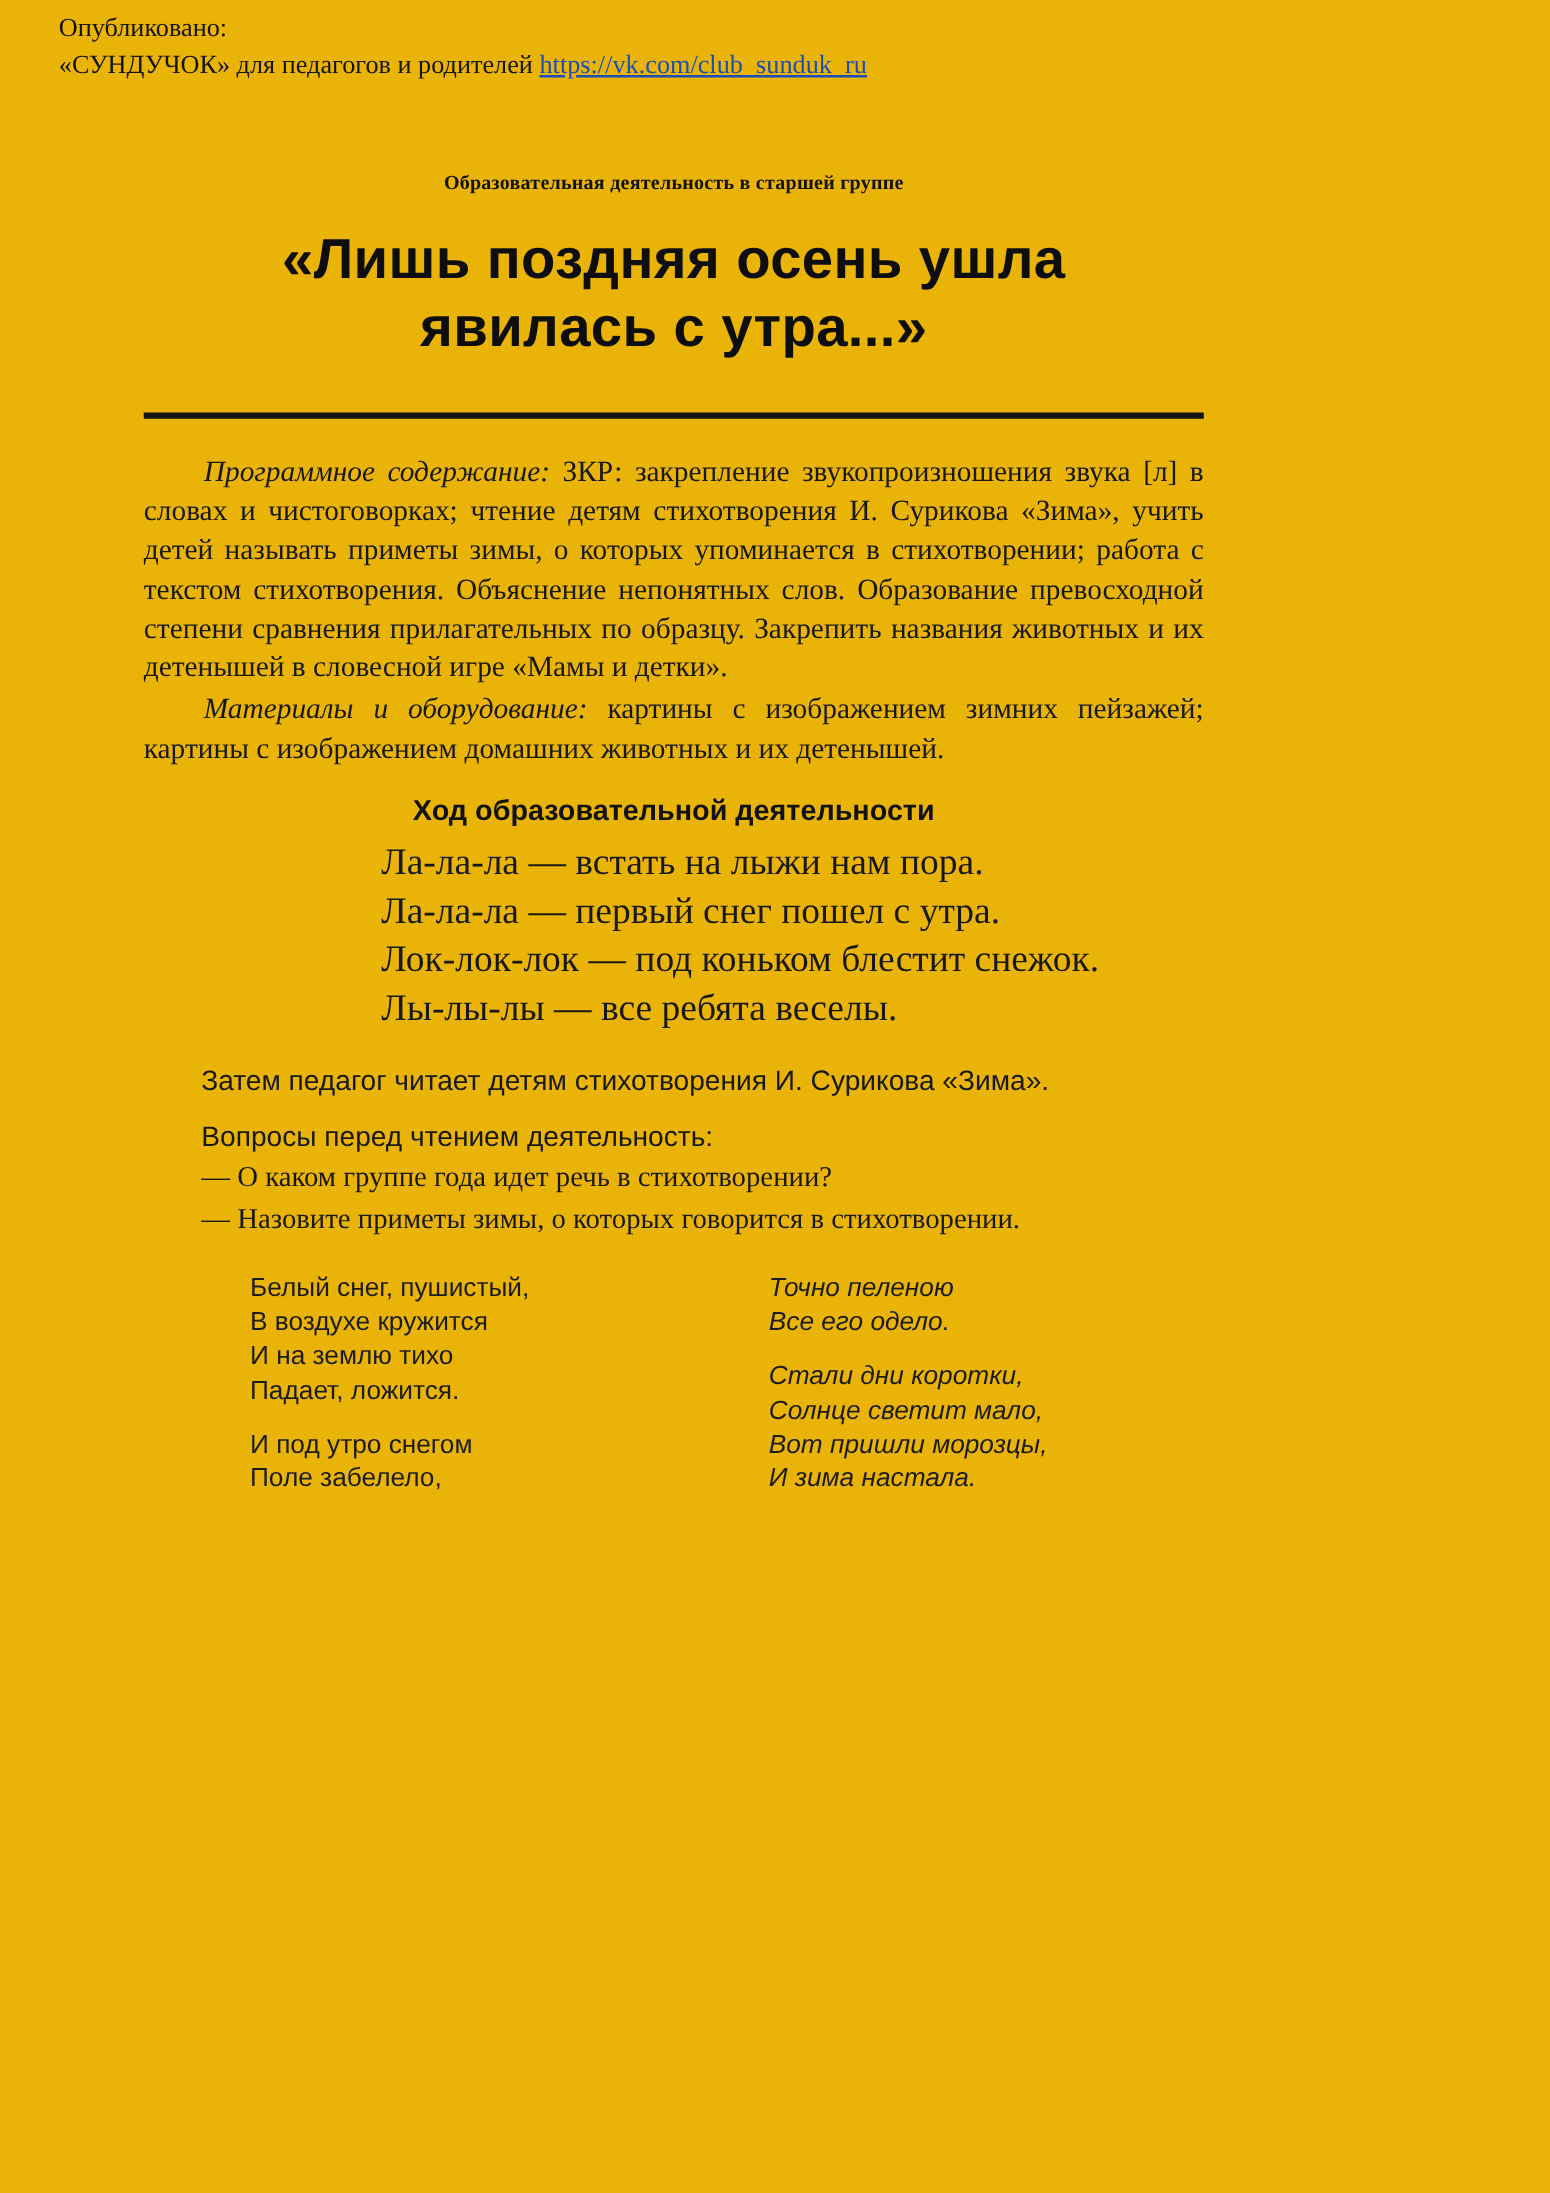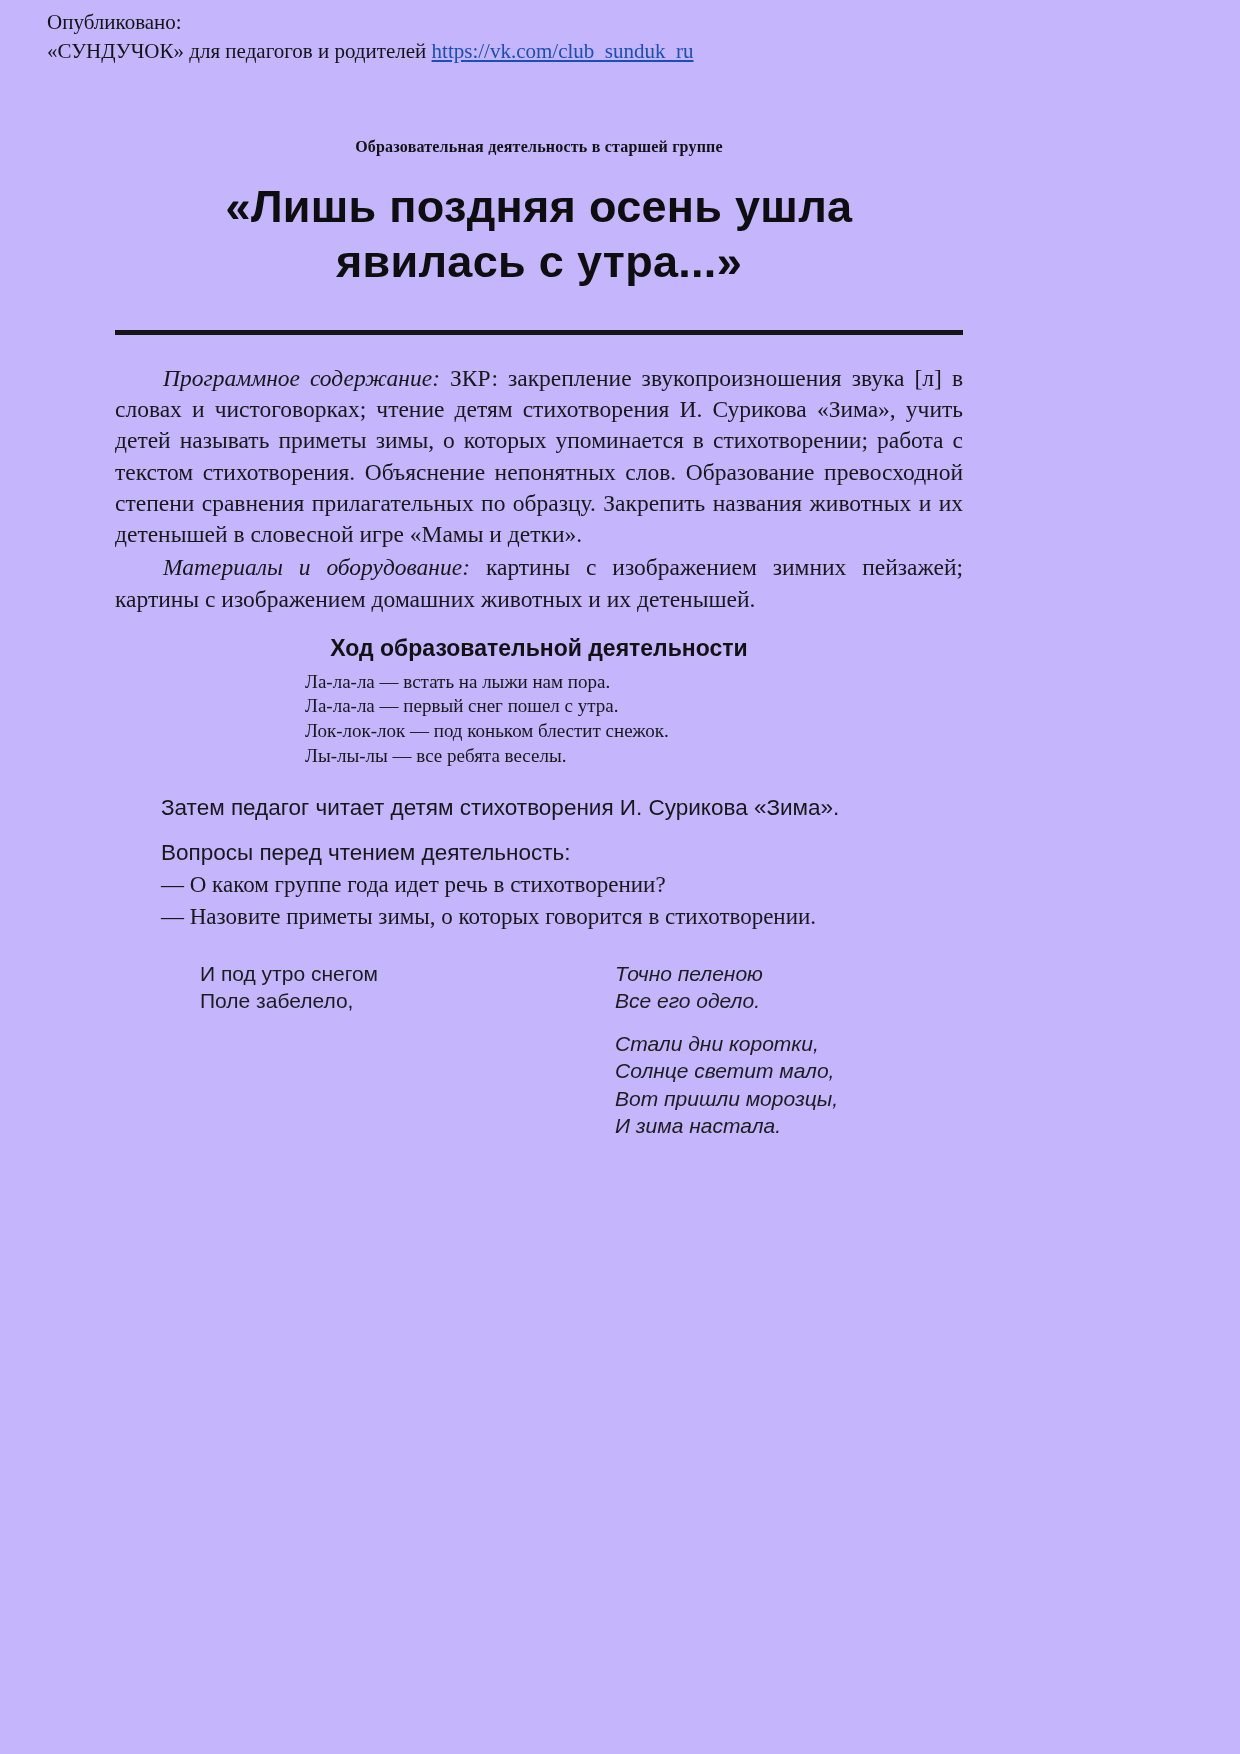--- a/index.html
+++ b/index.html
@@ -2,21 +2,21 @@
 <html><head>
 <meta charset="utf-8">
 <style>
   * { margin:0; padding:0; box-sizing:border-box; }
   html,body { background:#ffffff; }
   body { font-family:"Liberation Serif", serif; }
   .page {
     position:relative;
     width:1240px; height:1754px;
     margin:0 auto;
-    background:#c4b5fd;
+    background:#eab308;
     color:#1b1b1b;
     overflow:hidden;
   }
   .pub-header {
     position:absolute; top:8px; left:47px;
     font-size:21px; line-height:1.4; color:#141414;
     font-family:"Liberation Serif", serif;
   }
   .pub-link { color:#1a4fb8; text-decoration:underline; cursor:pointer; }
   .content {
@@ -50,21 +50,21 @@
     font-weight:bold; font-size:23px; color:#121212;
     margin-top:20px;
   }
   .intro {
     font-family:"Liberation Sans", sans-serif;
     font-size:22.5px; line-height:1.38; text-align:justify;
     text-indent:46px; margin-top:12px; color:#181818;
   }
   .chants {
     margin-top:8px; margin-left:190px;
-    font-size:19px; line-height:1.3; color:#181818;
+    font-size:30px; line-height:1.3; color:#181818;
   }
   .then-para {
     font-family:"Liberation Sans", sans-serif;
     font-size:22.5px; margin-top:26px; text-indent:46px; color:#181818;
   }
   .questions-block { margin-top:16px; margin-left:46px; }
   .questions-intro {
     font-family:"Liberation Sans", sans-serif;
     font-size:22.5px; color:#181818; line-height:1.45;
   }
@@ -118,20 +118,26 @@
 
     <div class="questions-block">
       <div class="questions-intro">Вопросы перед чтением деятельность:</div>
       <div class="question-line">— О каком группе года идет речь в стихотворении?</div>
       <div class="question-line">— Назовите приметы зимы, о которых говорится в стихотворении.</div>
     </div>
 
     <div class="poem">
       <div class="poem-col left">
         <div class="stanza">
+          <div>Белый снег, пушистый,</div>
+          <div>В воздухе кружится</div>
+          <div>И на землю тихо</div>
+          <div>Падает, ложится.</div>
+        </div>
+        <div class="stanza">
           <div>И под утро снегом</div>
           <div>Поле забелело,</div>
         </div>
       </div>
       <div class="poem-col right">
         <div class="stanza">
           <div>Точно пеленою</div>
           <div>Все его одело.</div>
         </div>
         <div class="stanza">

